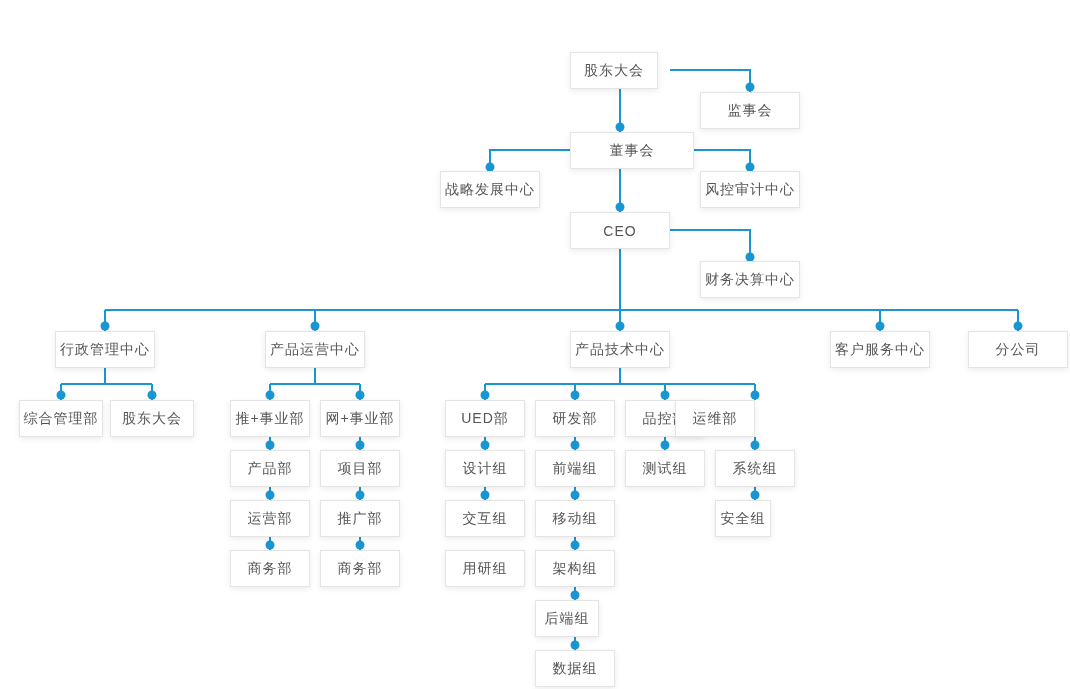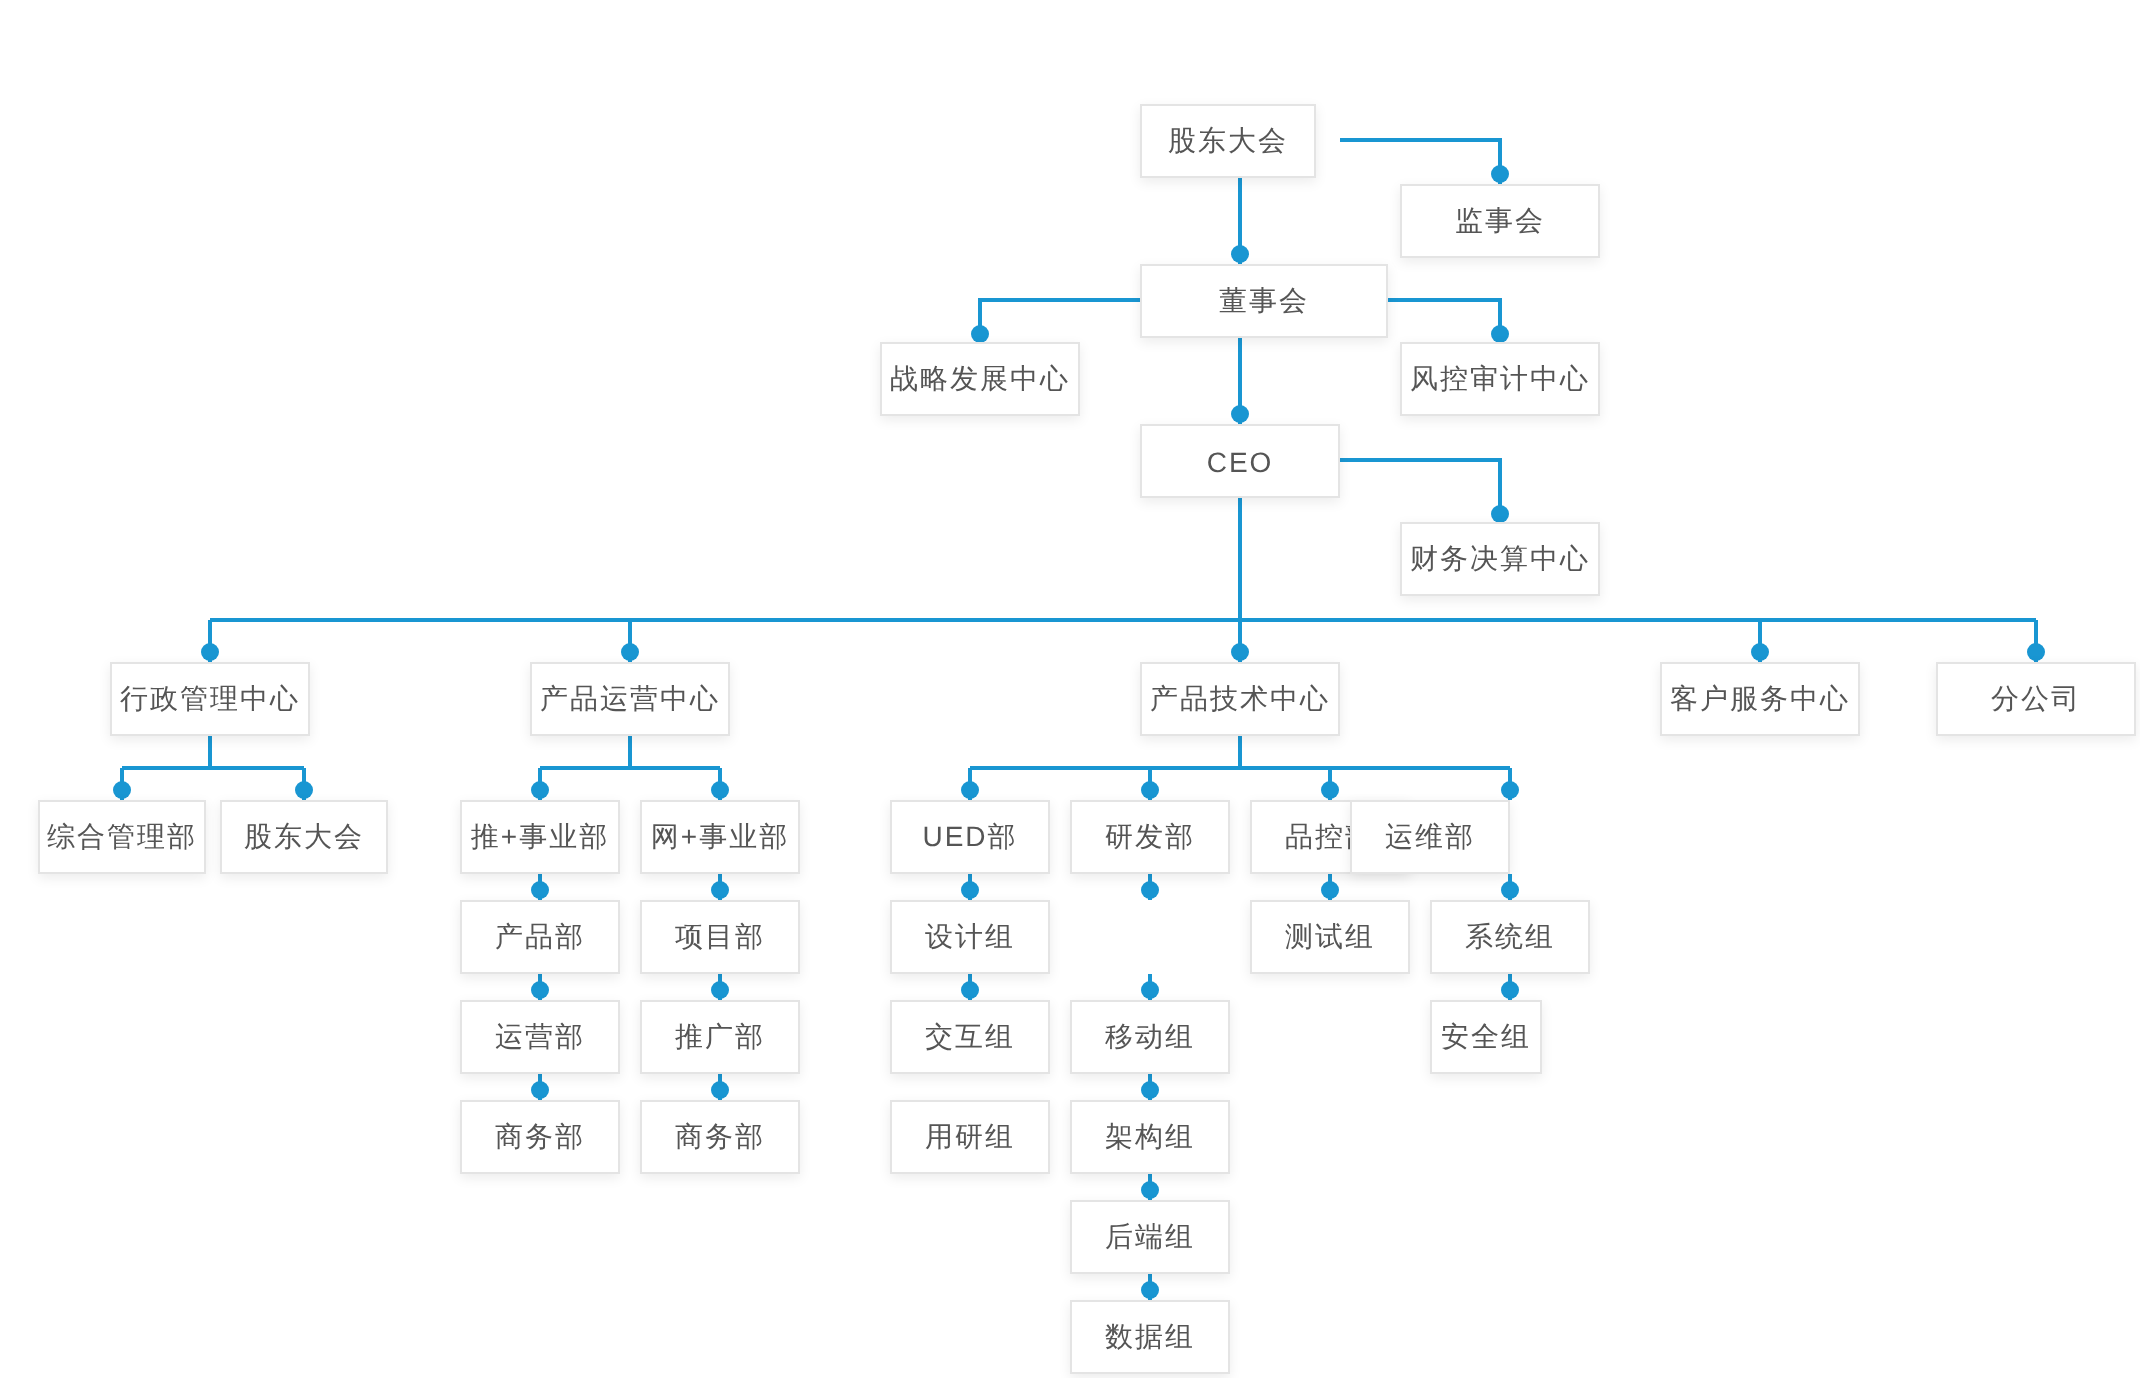--- a/index.html
+++ b/index.html
@@ -228,27 +228,30 @@
   <div class="node" style="left:445px;top:450px;width:80px">
       <span class="lbl">设计组</span>
     </div>
   <div class="node" style="left:445px;top:500px;width:80px">
       <span class="lbl">交互组</span>
     </div>
   <div class="node" style="left:445px;top:550px;width:80px">
       <span class="lbl">用研组</span>
     </div>
 
+  <div class="node" style="left:535px;top:450px;width:80px">
+      <span class="lbl">前端组</span>
+    </div>
   <div class="node" style="left:535px;top:500px;width:80px">
       <span class="lbl">移动组</span>
     </div>
   <div class="node" style="left:535px;top:550px;width:80px">
       <span class="lbl">架构组</span>
     </div>
-  <div class="node" style="left:535px;top:600px;width:80px">
+  <div class="node" style="left:535px;top:600px;width:64px">
       <span class="lbl">后端组</span>
     </div>
   <div class="node" style="left:535px;top:650px;width:80px">
       <span class="lbl">数据组</span>
     </div>
 
   <div class="node" style="left:625px;top:450px;width:80px">
       <span class="lbl">测试组</span>
     </div>
 

